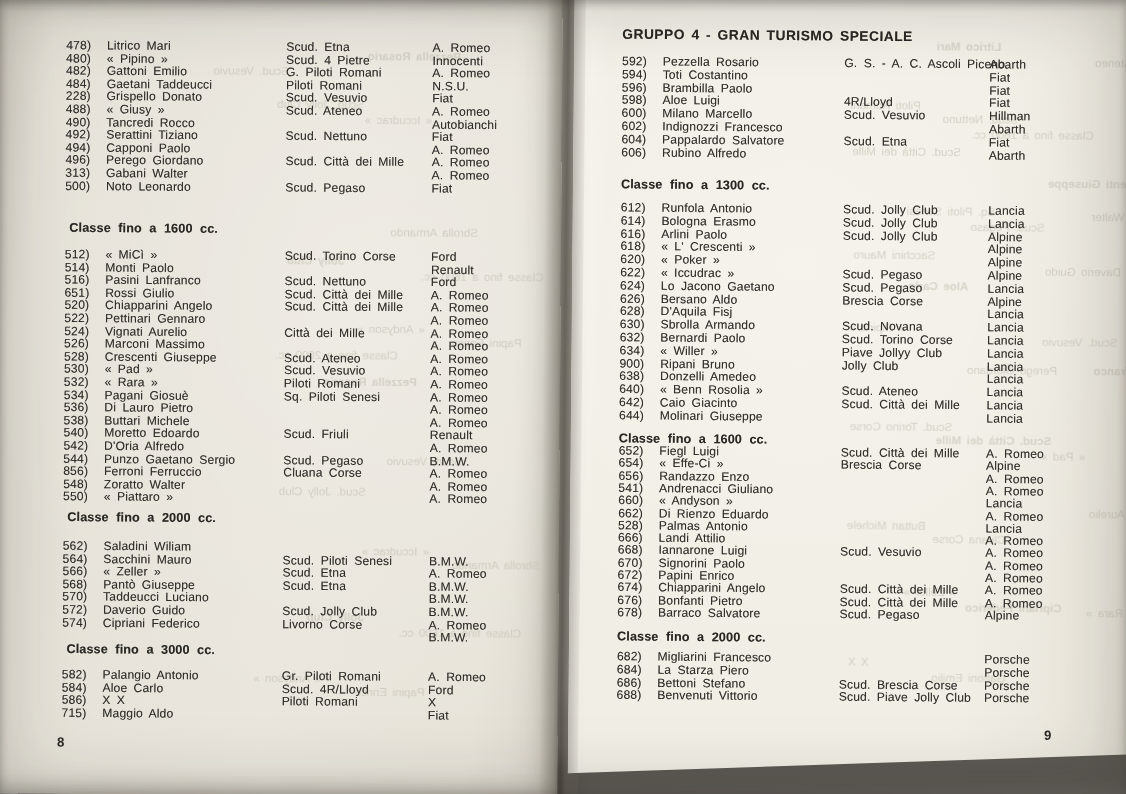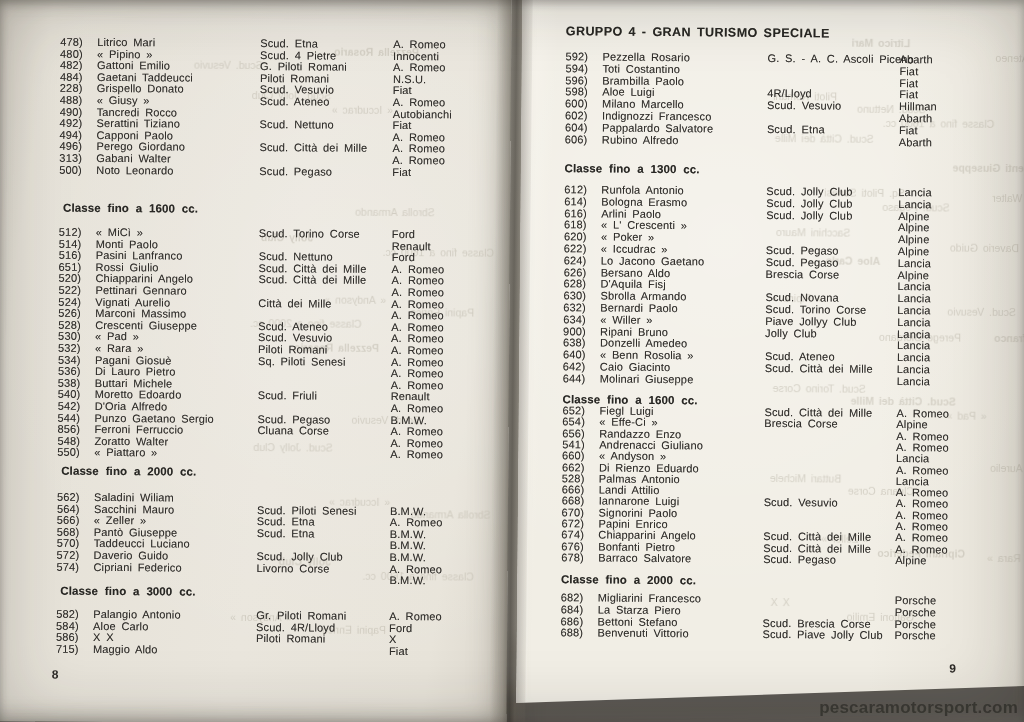--- a/index.html
+++ b/index.html
@@ -621,14 +621,13 @@
       <div class="ghost b" style="left: 360px; top: 556px;">Cipriani Federico</div>
       <div class="ghost" style="left: 254px; top: 606px;">X X</div>
       <div class="ghost" style="left: 330px; top: 620px;">Gattoni Emilio</div>
       <div class="ghost" style="left: 474px; top: 60px;">Scud. Ateneo</div>
       <div class="ghost" style="left: 472px; top: 200px;">Gabani Walter</div>
       <div class="ghost b" style="left: 475px; top: 340px;">Pasini Lanfranco</div>
       <div class="ghost" style="left: 472px; top: 470px;">Vignati Aurelio</div>
       <div class="ghost" style="left: 470px; top: 560px;">« Rara »</div>
     </div>
 
-  <div class="watermark">pescaramotorsport.com</div>
 </div>
 
 </body></html>

